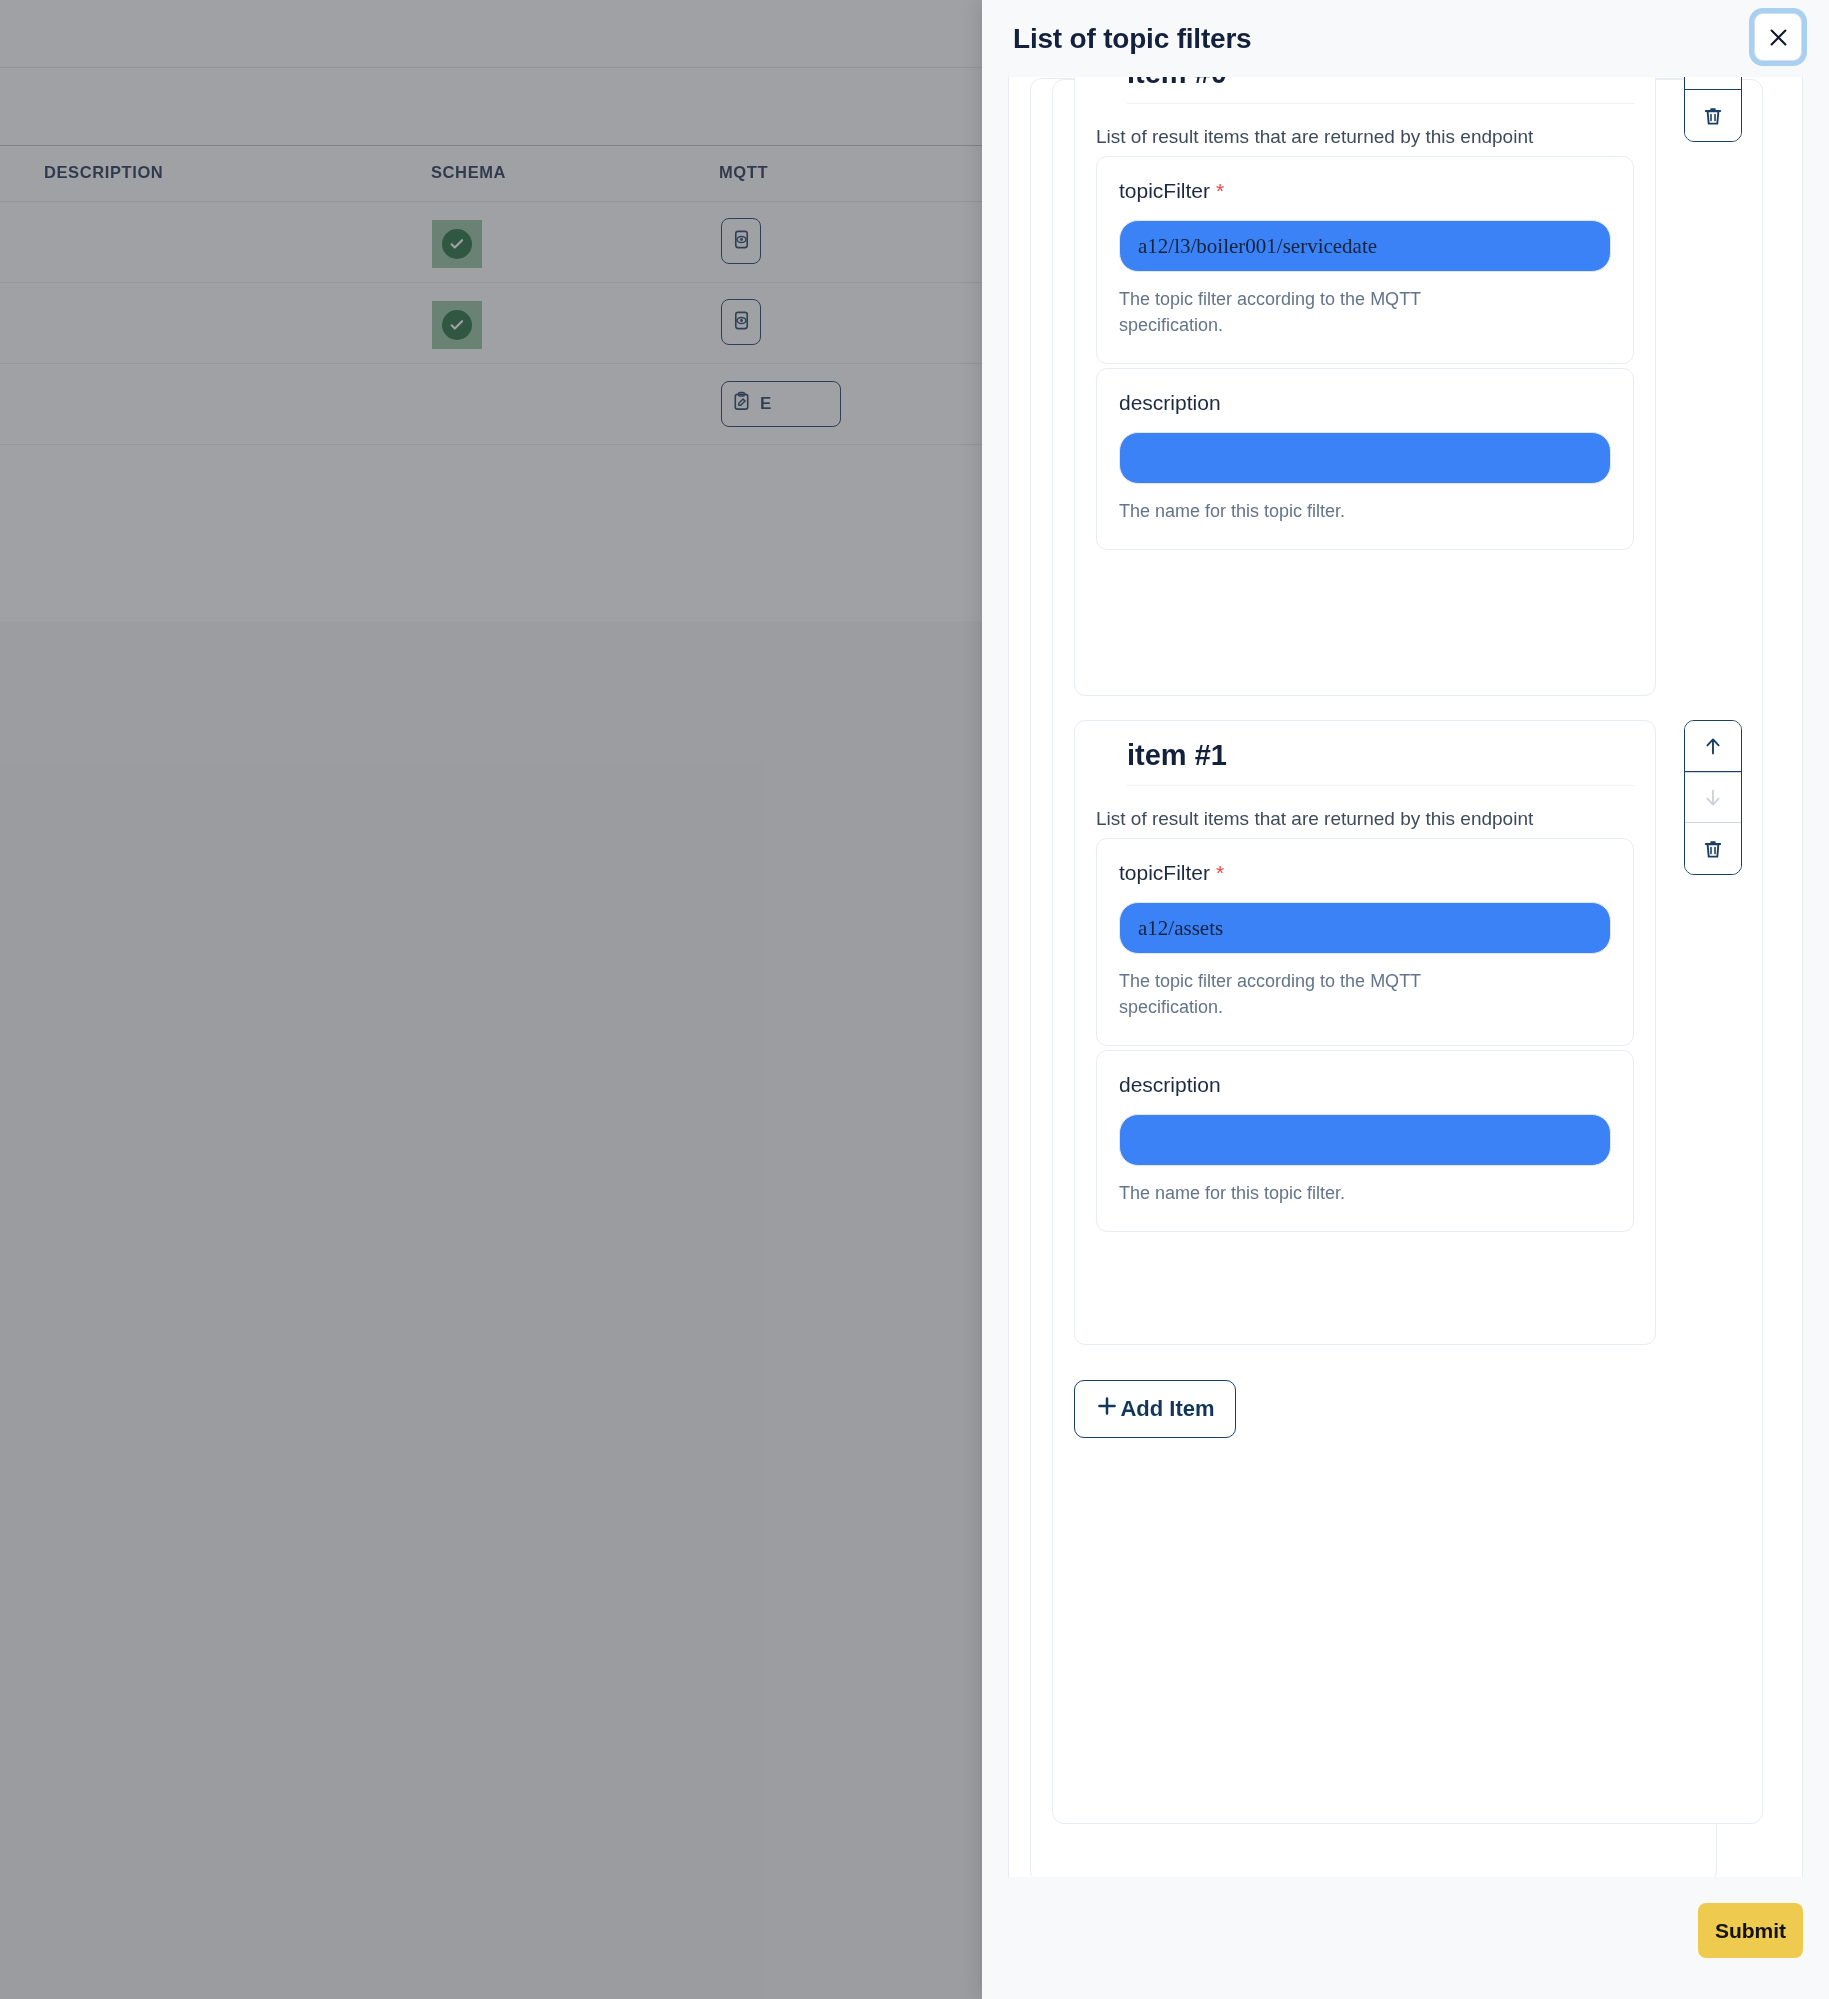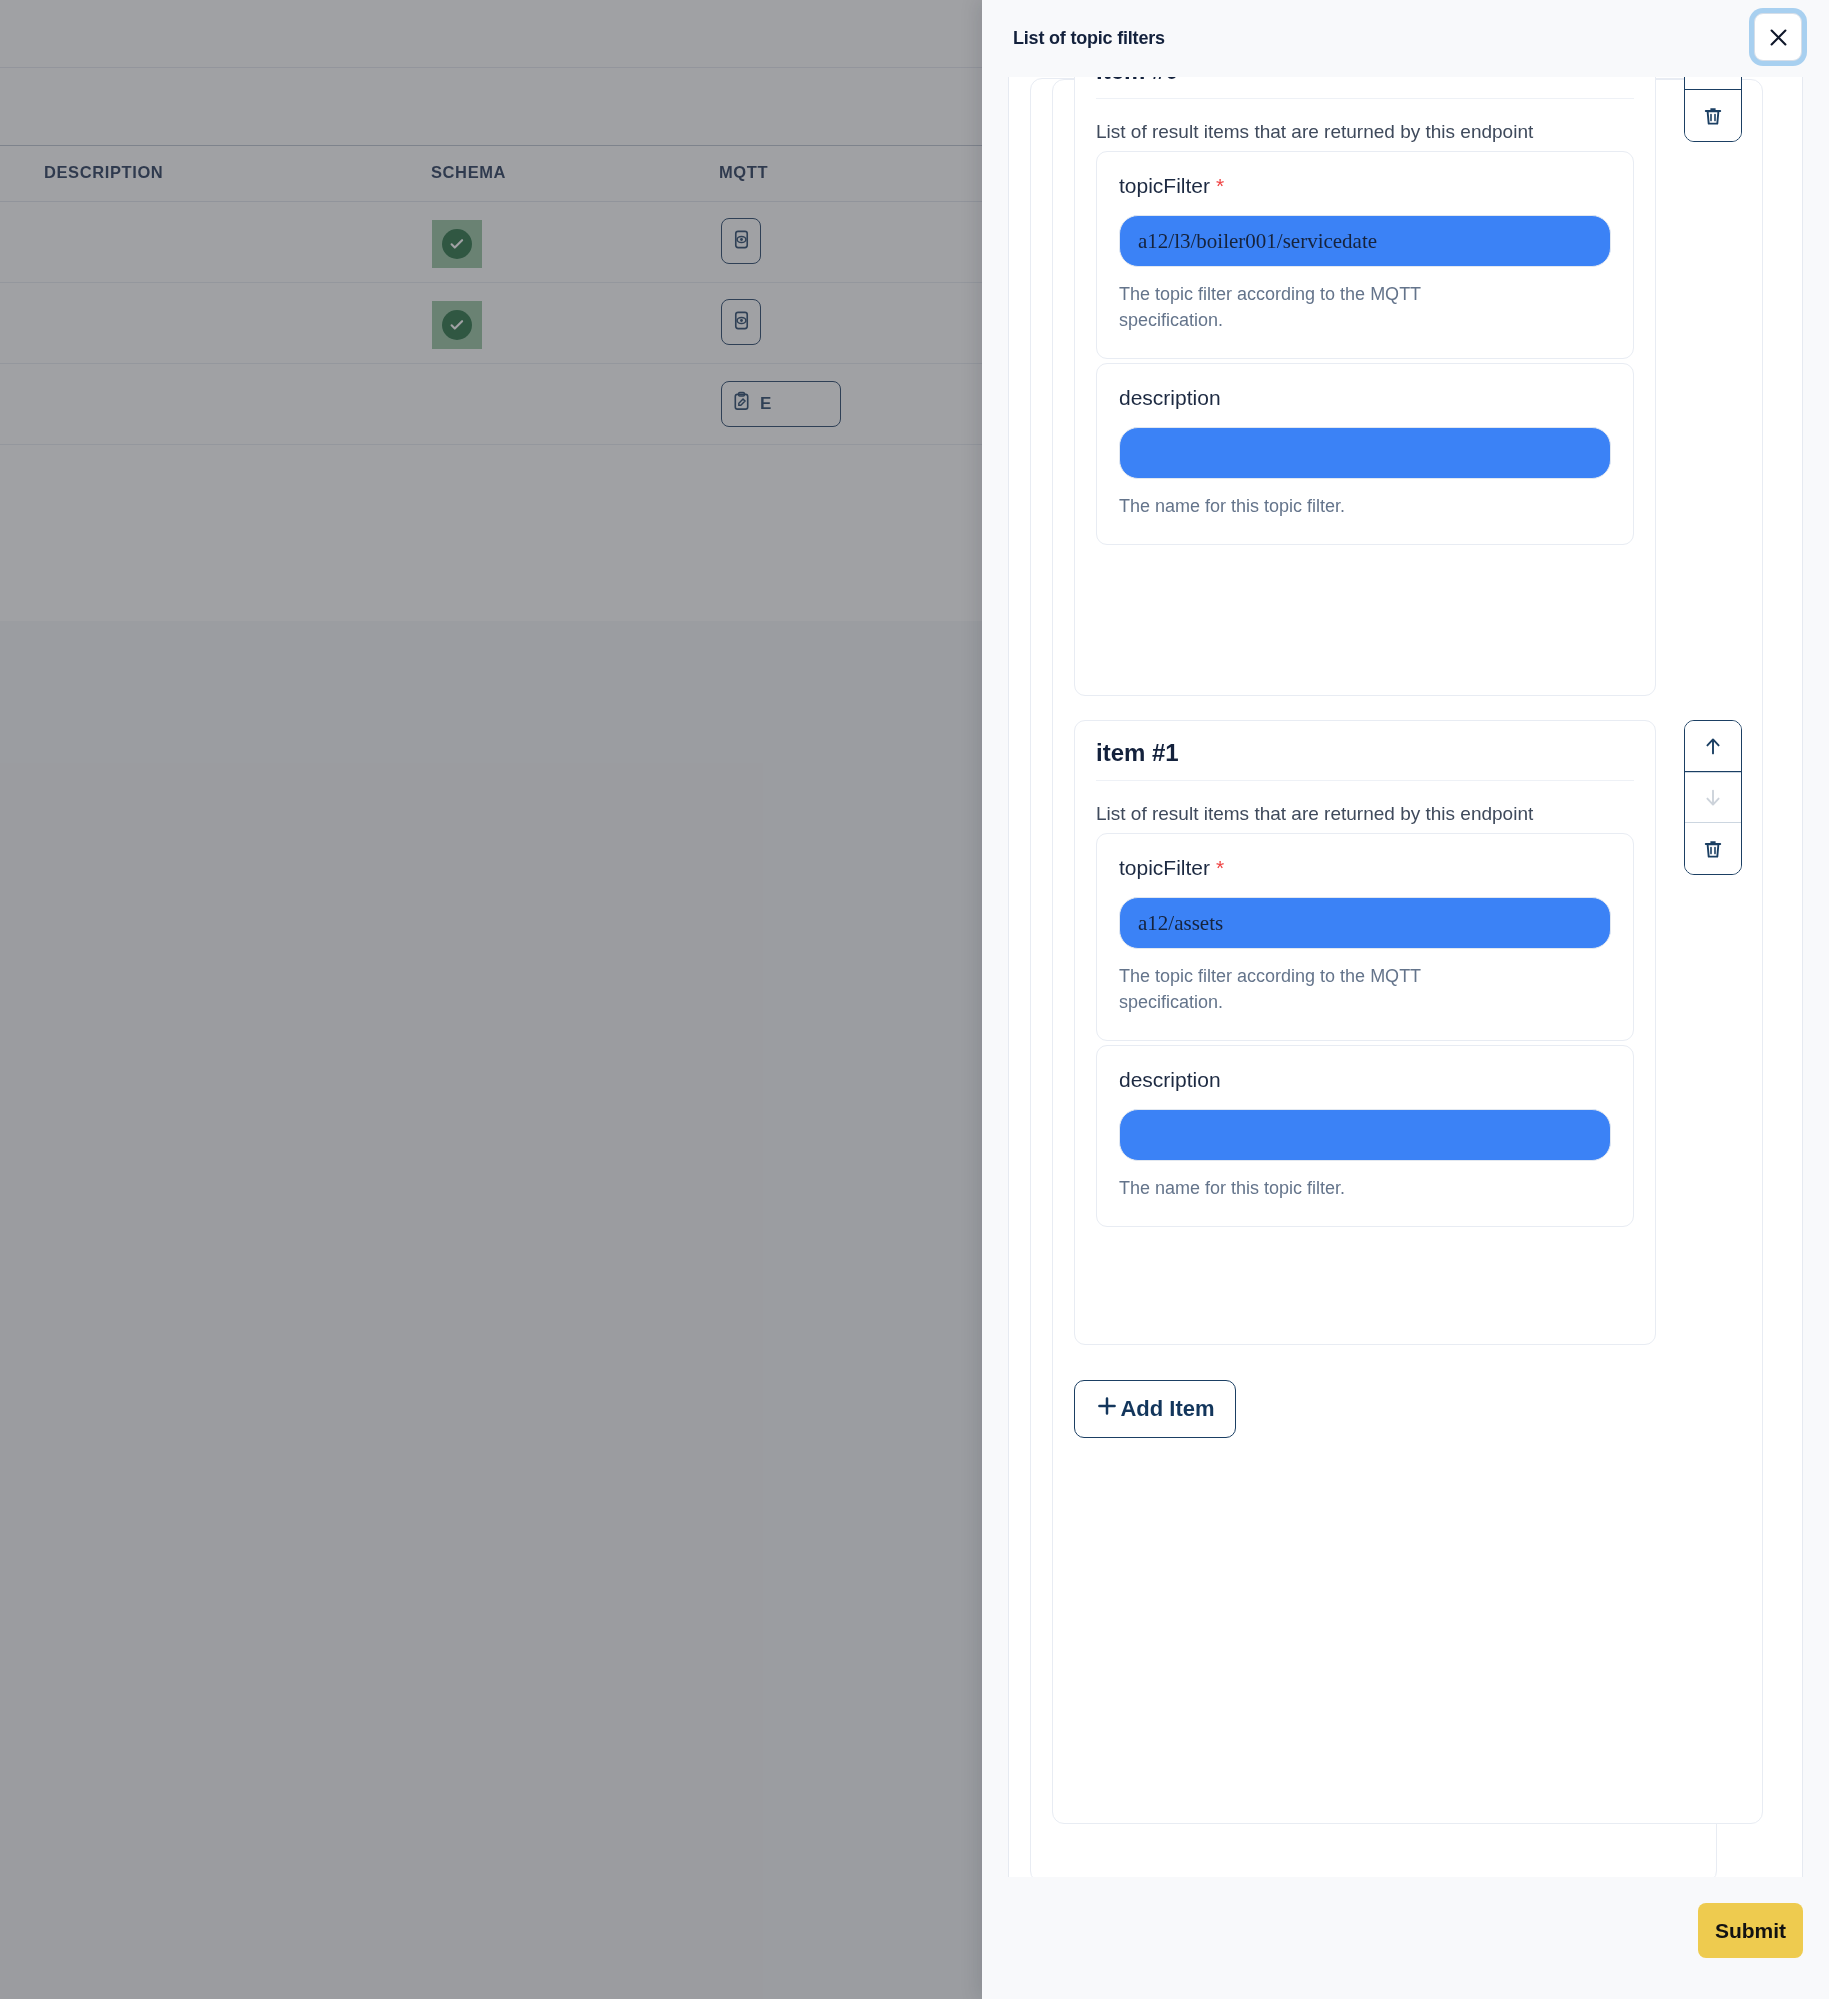--- a/index.html
+++ b/index.html
@@ -116,21 +116,21 @@
   #drawer-header {
     position: relative;
     height: 77px;
     flex: 0 0 77px;
     background: #f8f9fb;
     display: flex;
     align-items: center;
   }
   #drawer-title {
     margin-left: 31px;
-    font-size: 18px;
+    font-size: 28px;
     font-weight: bold;
     color: #13213c;
     letter-spacing: -0.2px;
   }
   #close-btn {
     position: absolute;
     right: 27px; top: 13px;
     width: 48px; height: 48px;
     border-radius: 9px;
     background: #ffffff;
@@ -186,25 +186,26 @@
   .item-card {
     position: absolute;
     left: 0; top: 0;
     width: 582px;
     background: #ffffff;
     border: 1px solid #e8ecf3;
     border-radius: 11px;
     padding: 0 21px;
   }
   .item-heading {
-    font-size: 24px;
+    font-size: 29px;
     font-weight: bold;
     color: #13213c;
     padding: 18px 0 13px 0;
     border-bottom: 1px solid #eef1f6;
+    margin-left: 31px;
   }
   .item-desc {
     font-size: 19px;
     line-height: 31px;
     color: #3f4a5c;
     padding: 17px 0 0 0;
     max-width: 500px;
   }
   .field-card {
     margin-top: 4px;

